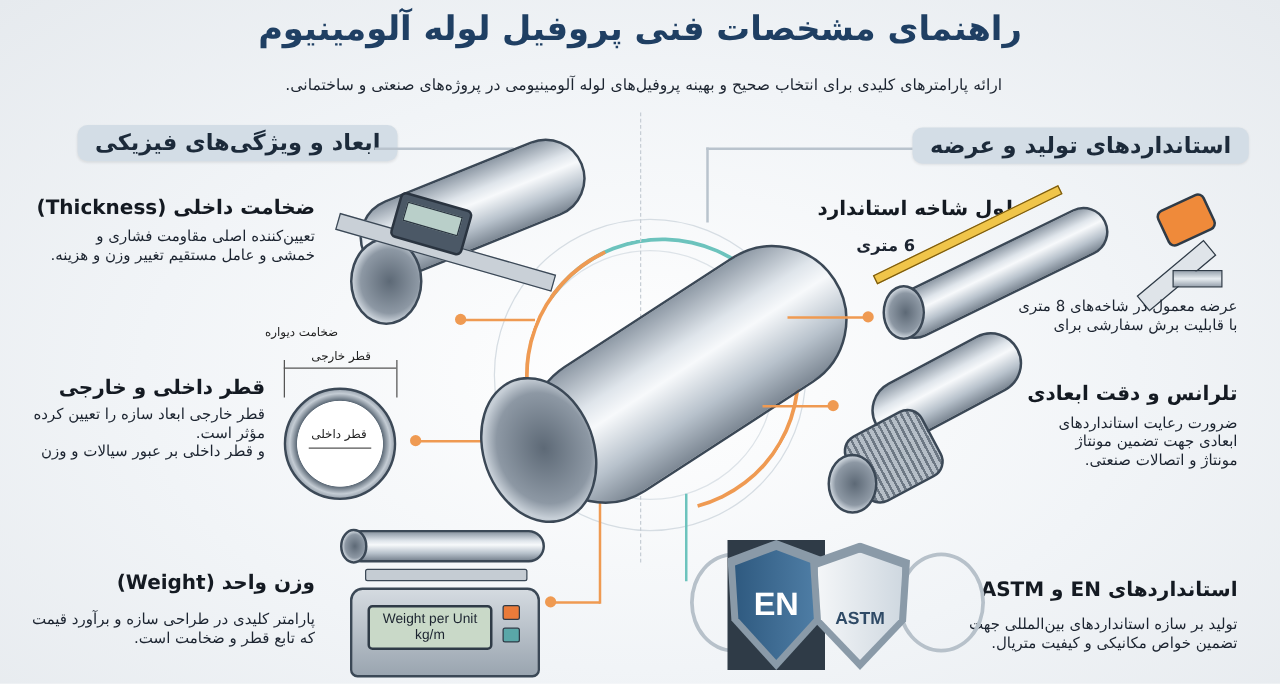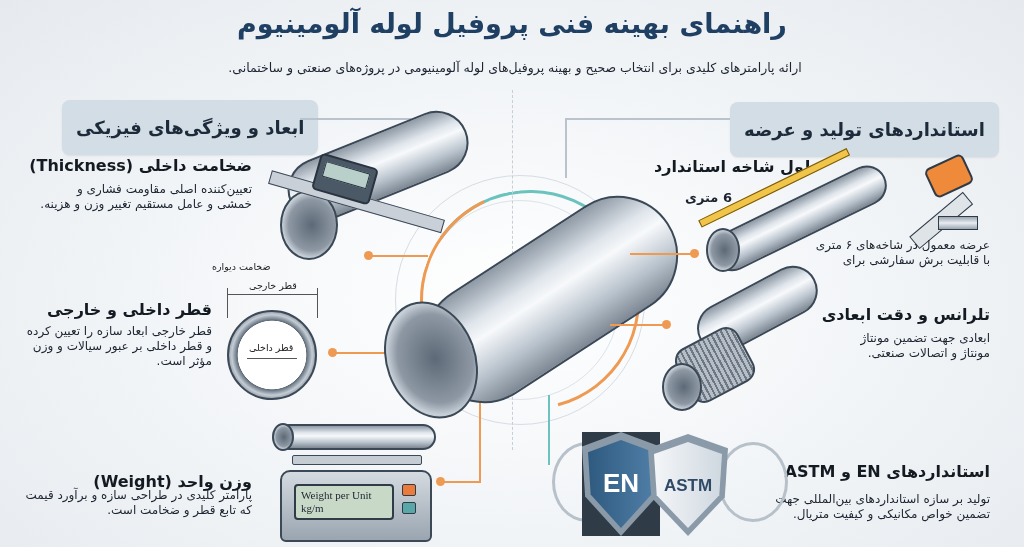--- a/index.html
+++ b/index.html
@@ -16,21 +16,21 @@
     top: 8px; left: 0; width: 1024px; text-align: center;
     font-size: 27px; font-weight: bold; color: #1f3f63; direction: rtl;
     letter-spacing: 0px;
   }
   .subtitle {
     top: 60px; left: 150px; width: 730px; text-align: center;
     font-size: 12.5px; color: #1c2430; direction: rtl;
   }
 
   .pill {
-    background: #d3dde6; border-radius: 8px; padding: 17px 14px;
+    background: #d3dde6; border-radius: 8px; padding: 4px 14px;
     font-size: 18px; font-weight: bold; color: #1c2a3a; direction: rtl;
     box-shadow: 0 1px 2px rgba(0,0,0,0.08);
     white-space: nowrap;
   }
   .pill-left { top: 100px; left: 62px; }
   .pill-right { top: 102px; left: 730px; }
   .pill-line { height: 2px; background: #b9c3cd; }
 
   .sec-title { font-size: 16px; font-weight: bold; color: #141a22; direction: rtl; white-space: nowrap; }
   .sec-desc { font-size: 12px; line-height: 15px; color: #1c2430; direction: rtl; text-align: right; }
@@ -47,32 +47,32 @@
     background: radial-gradient(ellipse at 55% 50%, #5d6976 0%, #8d98a4 55%, #c7cfd7 70%, #9aa5b0 100%);
     border: 2px solid #3b4856;
   }
 
   .connector { background: #ef9a52; height: 2px; }
   .dot { width: 9px; height: 9px; border-radius: 50%; background: #ef9a52; }
   .teal-arc { border: 3px solid #6cc3bd; border-radius: 50%; }
 
   .scale-screen {
     background: #c9d9c8; border: 2px solid #2f3b47; border-radius: 4px;
-    font-family: Liberation Serif, serif; font-size: 11px; color: #1c2430;
-    text-align: left; padding: 3px 5px; line-height: 13px;
+    font-family: Liberation Sans, sans-serif; font-size: 11px; color: #1c2430;
+    text-align: center; padding: 3px 5px; line-height: 13px;
   }
   .shield {
     clip-path: polygon(50% 0%, 100% 14%, 96% 62%, 50% 100%, 4% 62%, 0% 14%);
   }
   .shield-text { font-family: "Liberation Sans", sans-serif; font-weight: bold; text-align: center; width: 100%; }
 </style>
 </head>
 <body>
 
-<div class="abs title">راهنمای بهینه فنی پروفیل لوله آلومینیوم</div>
+<div class="abs title">راهنمای مشخصات فنی پروفیل لوله آلومینیوم</div>
 <div class="abs subtitle">ارائه پارامترهای کلیدی برای انتخاب صحیح و بهینه پروفیل‌های لوله آلومینیومی در پروژه‌های صنعتی و ساختمانی.</div>
 
 <div class="abs" style="left:395px; top:175px; width:250px; height:250px; border:1px solid #d6dde3; border-radius:50%;"></div>
 <div class="abs" style="left:420px; top:200px; width:200px; height:200px; border:1px solid #dde3e8; border-radius:50%;"></div>
 <div class="abs teal-arc" style="left:420px; top:190px; width:220px; height:220px; border-color:#6cc3bd transparent transparent transparent; transform:rotate(-10deg);"></div>
 <div class="abs teal-arc" style="left:420px; top:190px; width:220px; height:220px; border-color:transparent transparent transparent #ef9a52; transform:rotate(20deg);"></div>
 <div class="abs teal-arc" style="left:420px; top:190px; width:220px; height:220px; border-color:transparent #ef9a52 transparent transparent; transform:rotate(30deg);"></div>
 <div class="abs" style="left:512px; top:90px; width:0; height:360px; border-left:1px dashed #c7ced5;"></div>
 
 <div class="abs pill pill-left">ابعاد و ویژگی‌های فیزیکی</div>
@@ -97,36 +97,36 @@
   <div class="abs" style="left:40px; top:30px; width:60px; height:38px; background:#4b5866; border:2px solid #2a3440; border-radius:5px; transform:rotate(16deg);">
     <div style="margin:5px; height:16px; background:#b9cfc9; border:1px solid #2a3440;"></div>
   </div>
 </div>
 <div class="abs dot" style="left:364px; top:251px;"></div>
 <div class="abs connector" style="left:368px; top:255px; width:60px;"></div>
 
 <div class="abs sec-title" style="right:812px; top:300px;">قطر داخلی و خارجی</div>
 <div class="abs sec-desc" style="right:812px; top:324px; width:200px;text-align:right;">
   <div>قطر خارجی ابعاد سازه را تعیین کرده</div>
+  <div>مؤثر است.</div>
   <div>و قطر داخلی بر عبور سیالات و وزن</div>
-  <div>مؤثر است.</div>
 </div>
 <div class="abs" style="left:225px; top:280px; width:95px; height:120px;">
   <div class="abs small-label" style="left:24px; top:0px;">قطر خارجی</div>
   <div class="abs" style="left:2px; top:14px; width:90px; height:1px; background:#555;"></div>
   <div class="abs" style="left:2px; top:8px; width:1px; height:30px; background:#555;"></div>
   <div class="abs" style="left:92px; top:8px; width:1px; height:30px; background:#555;"></div>
   <div class="abs" style="left:2px; top:30px; width:90px; height:90px; border-radius:50%; background:radial-gradient(circle, #fff 0%, #fff 56%, #5f6c79 57%, #c4ccd4 66%, #8b96a2 74%, #3c4957 78%, #a7b1bb 85%, #3c4957 100%); border:2px solid #3c4957;"></div>
   <div class="abs small-label" style="left:24px; top:62px;">قطر داخلی</div>
   <div class="abs" style="left:22px; top:78px; width:50px; height:1px; background:#555;"></div>
 </div>
 <div class="abs dot" style="left:328px; top:348px;"></div>
 <div class="abs connector" style="left:332px; top:352px; width:60px;"></div>
 
-<div class="abs sec-title" style="right:772px; top:472px;">وزن واحد (Weight)</div>
+<div class="abs sec-title" style="right:772px; top:456px;">وزن واحد (Weight)</div>
 <div class="abs sec-desc" style="right:772px; top:488px; width:260px;">
   <div>پارامتر کلیدی در طراحی سازه و برآورد قیمت</div>
   <div>که تابع قطر و ضخامت است.</div>
 </div>
 <div class="abs" style="left:272px; top:420px; width:170px; height:125px;">
   <div class="abs pipe-body" style="left:4px; top:4px; width:160px; height:26px; border-radius:13px;"></div>
   <div class="abs pipe-end" style="left:0px; top:3px; width:22px; height:28px;"></div>
   <div class="abs" style="left:20px; top:35px; width:130px; height:10px; background:#c5ccd3; border:1.5px solid #3b4856; border-radius:2px;"></div>
   <div class="abs" style="left:8px; top:50px; width:152px; height:72px; background:linear-gradient(180deg,#d4dae0,#9aa5b0); border:2px solid #3b4856; border-radius:10px 10px 6px 6px;">
     <div class="abs scale-screen" style="left:12px; top:12px; width:100px; height:36px;">
@@ -152,28 +152,29 @@
   <div class="abs" style="left:0px; top:70px; width:165px; height:8px; background:#f0c54a; border:1px solid #7a5a10; transform:rotate(-26deg); transform-origin:left center;"></div>
   <div class="abs pipe-body" style="left:14px; top:90px; width:190px; height:40px; border-radius:20px; transform:rotate(-26deg); transform-origin:left center;"></div>
   <div class="abs pipe-end" style="left:6px; top:78px; width:34px; height:44px;"></div>
 </div>
 <div class="abs" style="left:898px; top:160px; width:90px; height:80px;">
   <div class="abs" style="left:30px; top:0px; width:42px; height:32px; background:#ef8a3a; border:2px solid #2f3b47; border-radius:6px; transform:rotate(-25deg);"></div>
   <div class="abs" style="left:0px; top:30px; width:70px; height:16px; background:#dfe4e9; border:1.5px solid #2f3b47; transform:rotate(-40deg); transform-origin:right center;"></div>
   <div class="abs" style="left:40px; top:56px; width:40px; height:14px; background:linear-gradient(180deg,#9aa5b0,#e8edf1,#9aa5b0); border:1.5px solid #2f3b47;"></div>
 </div>
 <div class="abs sec-desc" style="right:34px; top:238px; width:200px;">
-  <div>عرضه معمول در شاخه‌های ۶ متری</div>
+  <div>عرضه معمول در شاخه‌های 8 متری</div>
   <div>با قابلیت برش سفارشی برای</div>
 </div>
 <div class="abs dot" style="left:690px; top:249px;"></div>
 <div class="abs connector" style="left:630px; top:253px; width:64px;"></div>
 
 <div class="abs sec-title" style="right:34px; top:305px;">تلرانس و دقت ابعادی</div>
 <div class="abs sec-desc" style="right:34px; top:331px; width:180px;">
+  <div>ضرورت رعایت استانداردهای</div>
   <div>ابعادی جهت تضمین مونتاژ</div>
   <div>مونتاژ و اتصالات صنعتی.</div>
 </div>
 <div class="abs" style="left:660px; top:285px; width:160px; height:130px;">
   <div class="abs pipe-body" style="left:40px; top:30px; width:130px; height:50px; border-radius:25px; transform:rotate(-28deg); transform-origin:left center;"></div>
   <div class="abs" style="left:20px; top:50px; width:70px; height:60px; border-radius:14px; background:repeating-linear-gradient(90deg,#b5bec7 0 3px,#6d7884 3px 5px); border:2px solid #3b4856; transform:rotate(-28deg);"></div>
   <div class="abs pipe-end" style="left:2px; top:78px; width:40px; height:48px;"></div>
 </div>
 <div class="abs dot" style="left:662px; top:320px;"></div>
 <div class="abs connector" style="left:610px; top:324px; width:55px;"></div>
@@ -187,15 +188,15 @@
 <div class="abs" style="left:718px; top:442px; width:70px; height:80px; border:3px solid #b7c1ca; border-radius:50%;"></div>
 <div class="abs" style="left:582px; top:432px; width:78px; height:104px; background:#2f3b47;">
   <div class="abs shield" style="left:0; top:0; width:78px; height:104px; background:#2f3b47;"></div>
 </div>
 <div class="abs shield" style="left:582px; top:432px; width:78px; height:104px; background:#8a9aa8;"></div>
 <div class="abs shield" style="left:588px; top:440px; width:66px; height:88px; background:linear-gradient(90deg,#2f5a80,#4f7ea6);">
   <div class="abs shield-text" style="top:28px; font-size:26px; color:#ffffff;">EN</div>
 </div>
 <div class="abs shield" style="left:648px; top:434px; width:80px; height:102px; background:#8a9aa8;"></div>
 <div class="abs shield" style="left:654px; top:442px; width:68px; height:86px; background:linear-gradient(90deg,#f4f6f8,#cfd8e0);">
-  <div class="abs shield-text" style="top:34px; font-size:17px; color:#2f4a66;">ASTM</div>
+  <div class="abs shield-text" style="top:44px; font-size:14px; color:#2f4a66;">ASTM</div>
 </div>
 <div class="abs" style="left:548px; top:395px; width:2px; height:70px; background:#6cc3bd;"></div>
 
 </body></html>

